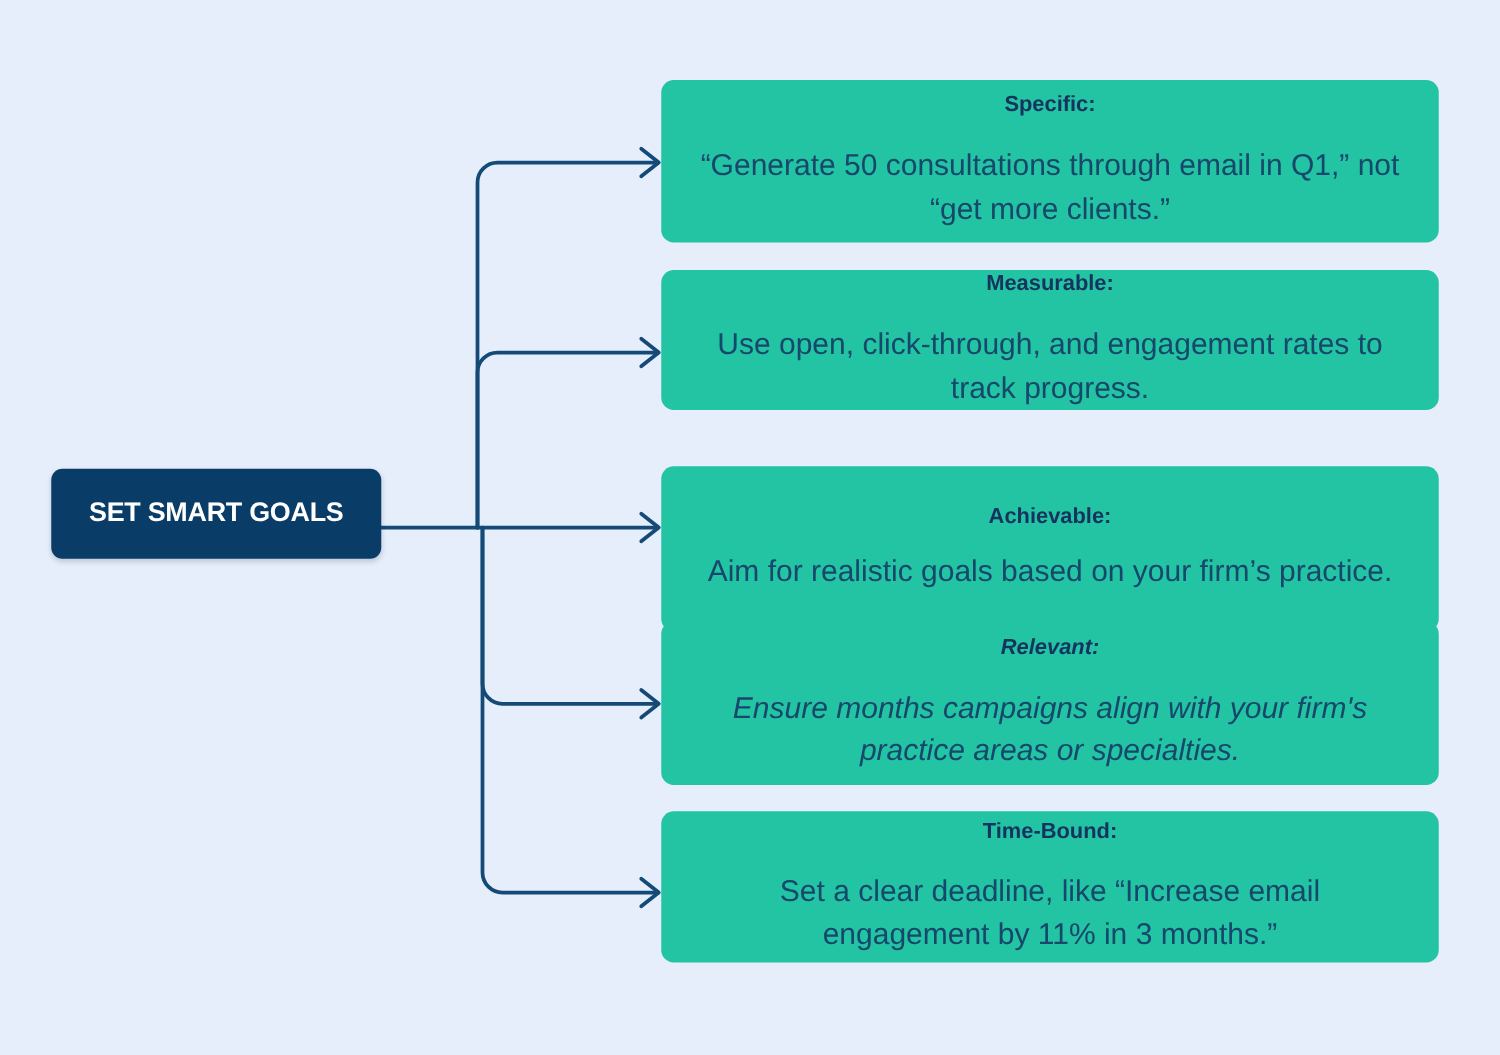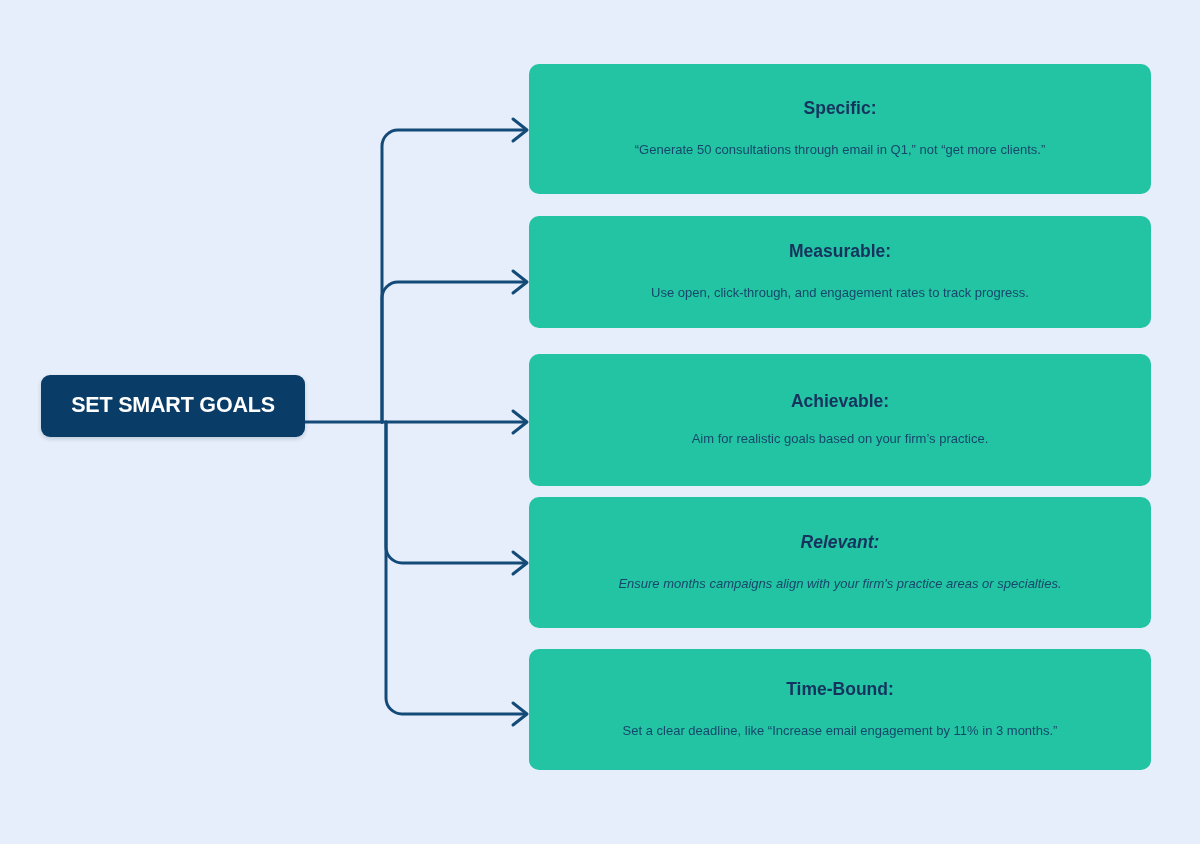--- a/index.html
+++ b/index.html
@@ -33,21 +33,21 @@
     height: 844px;
     pointer-events: none;
   }
 
   
   #source-node {
     position: absolute;
     left: 41px;
     top: 375px;
     width: 264px;
-    height: 62px;
+    height: 72px;
     background: #0a3c68;
     border-radius: 9px;
     display: flex;
     align-items: center;
     justify-content: center;
     box-shadow: 0 2px 4px rgba(10, 40, 70, 0.18);
   }
 
   #source-node .source-label {
     color: #ffffff;
@@ -76,23 +76,23 @@
   .branch-title {
     color: #16335e;
     font-size: 17.5px;
     font-weight: bold;
     text-align: center;
     line-height: 1.2;
   }
 
   .branch-body {
     color: #17476b;
-    font-size: 13px;
+    font-size: 24px;
     font-weight: normal;
-    text-align: left;
+    text-align: center;
     line-height: 1.42;
     max-width: 570px;
   }
 
   
   .branch-card .branch-title { margin-bottom: 22px; }
   .branch-card.single-line .branch-title { margin-bottom: 18px; }
 </style>
 </head>
 <body>
@@ -129,21 +129,21 @@
   <div class="branch-card" id="card-0" style="top: 64px; height: 130px;">
     <div class="branch-title">Specific:</div>
     <div class="branch-body">“Generate 50 consultations through email in Q1,” not “get more clients.”</div>
   </div>
 
   <div class="branch-card" id="card-1" style="top: 216px; height: 112px;">
     <div class="branch-title">Measurable:</div>
     <div class="branch-body">Use open, click-through, and engagement rates to track progress.</div>
   </div>
 
-  <div class="branch-card single-line" id="card-2" style="top: 354px; height: 132px;">
+  <div class="branch-card single-line" id="card-2" style="top: 373px; height: 132px;">
     <div class="branch-title">Achievable:</div>
     <div class="branch-body">Aim for realistic goals based on your firm’s practice.</div>
   </div>
 
   <div class="branch-card" id="card-3" style="top: 497px; height: 131px; font-style: italic;">
     <div class="branch-title">Relevant:</div>
     <div class="branch-body">Ensure months campaigns align with your firm's practice areas or specialties.</div>
   </div>
 
   <div class="branch-card" id="card-4" style="top: 649px; height: 121px;">

